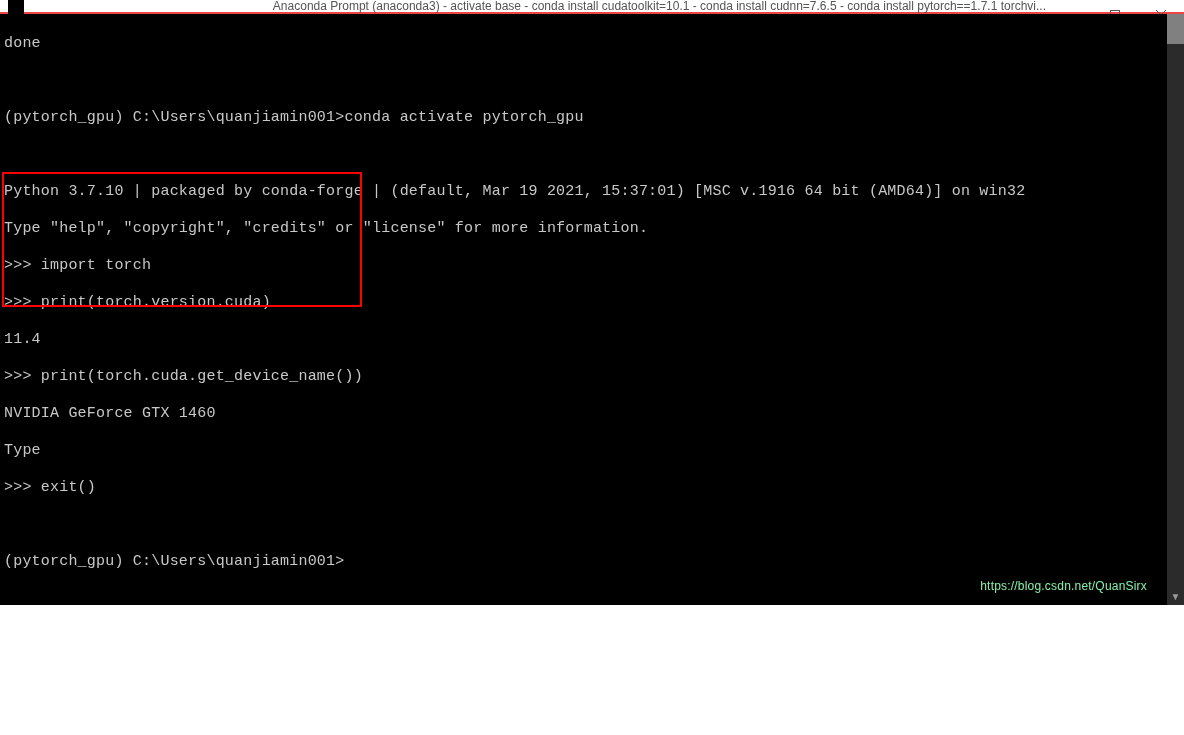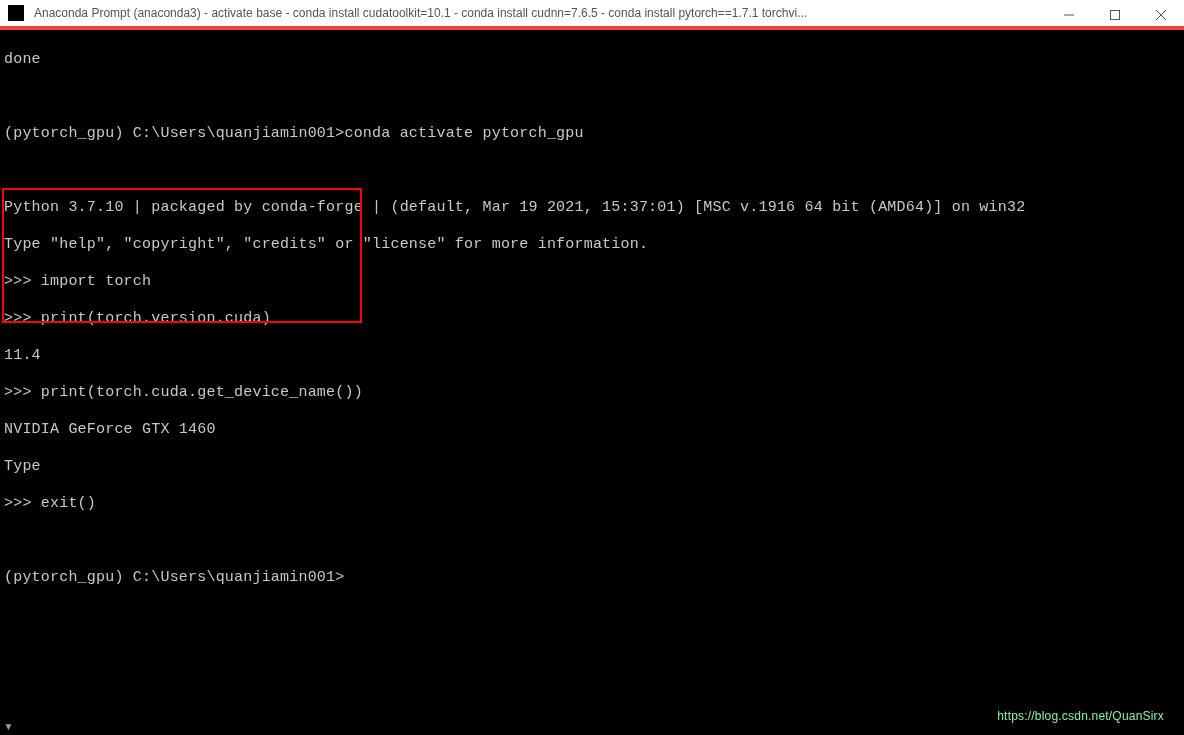--- a/index.html
+++ b/index.html
@@ -5,27 +5,28 @@
     * { margin: 0; padding: 0; box-sizing: border-box; }
     body {
       font-family: "Segoe UI", Tahoma, sans-serif;
       background: #fff;
       width: 1184px;
       height: 735px;
       overflow: hidden;
       position: relative;
     }
     .titlebar {
-      height: 30px;
+      height: 14px;
       background: #fff;
       display: flex;
       align-items: center;
-      border-bottom: 4px solid #ef4444;
+      border-bottom: 2px solid #ef4444;
       font-size: 12px;
       color: #333;
+      text-align: right;
     }
     .titlebar-icon {
       width: 16px;
       height: 16px;
       background: #000;
       margin: 0 8px 0 8px;
       display: inline-block;
     }
     .titlebar-title {
       flex: 1;
@@ -46,23 +47,22 @@
       align-items: center;
       justify-content: center;
       color: #555;
       font-size: 11px;
       font-family: "Segoe UI", Arial, sans-serif;
     }
     .titlebar-btn svg { width: 10px; height: 10px; }
     .terminal-wrap {
       background: #000;
       position: relative;
-      height: 705px;
+      height: 591px;
       display: flex;
-      flex-direction: column;
     }
     .terminal {
       flex: 1;
       padding: 2px 4px;
       font-family: "Consolas", "NSimSun", "Courier New", monospace;
       font-size: 15px;
       line-height: 18.5px;
       color: #c8c8c8;
       white-space: pre;
       overflow: hidden;

